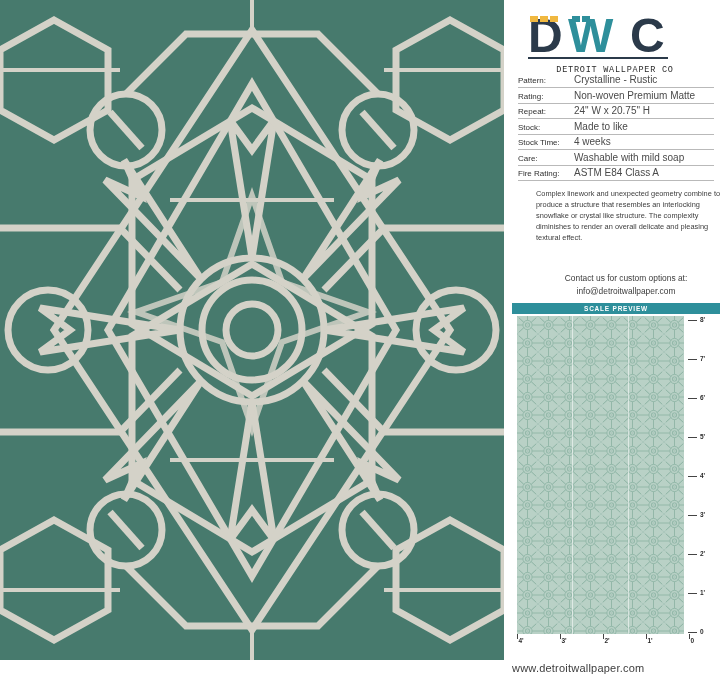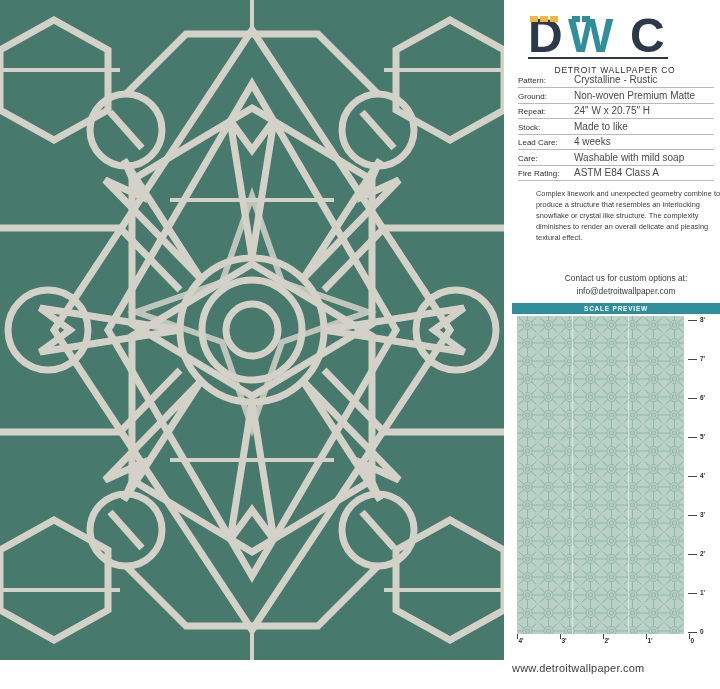--- a/index.html
+++ b/index.html
@@ -49,21 +49,21 @@
     top: 10px;
     width: 190px;
     text-align: center;
   }
   .logo-mark { display: block; margin: 0 auto; }
   .logo-sub {
     margin-top: 3px;
     font-size: 8.5px;
     letter-spacing: 0.09em;
     color: #2b2b2b;
-    font-family: Liberation Sans, sans-serif;
+    font-family: Liberation Mono, monospace;
   }
 
   
   .specs {
     position: absolute;
     left: 6px;
     top: 76px;
     width: 196px;
     font-size: 8px;
     color: #2f2f2f;
@@ -326,33 +326,33 @@
       </svg>
       <div class="logo-sub">DETROIT WALLPAPER CO</div>
     </div>
 
     <div class="specs">
       <div class="spec-row">
         <span class="spec-label">Pattern:</span>
         <span class="spec-value">Crystalline - Rustic</span>
       </div>
       <div class="spec-row">
-        <span class="spec-label">Ground:</span>
+        <span class="spec-label">Rating:</span>
         <span class="spec-value">Non-woven Premium Matte</span>
       </div>
       <div class="spec-row">
         <span class="spec-label">Repeat:</span>
         <span class="spec-value">24" W x 20.75" H</span>
       </div>
       <div class="spec-row">
         <span class="spec-label">Stock:</span>
         <span class="spec-value">Made to like</span>
       </div>
       <div class="spec-row">
-        <span class="spec-label">Lead Care:</span>
+        <span class="spec-label">Stock Time:</span>
         <span class="spec-value">4 weeks</span>
       </div>
       <div class="spec-row">
         <span class="spec-label">Care:</span>
         <span class="spec-value">Washable with mild soap</span>
       </div>
       <div class="spec-row">
         <span class="spec-label">Fire Rating:</span>
         <span class="spec-value">ASTM E84 Class A</span>
       </div>

